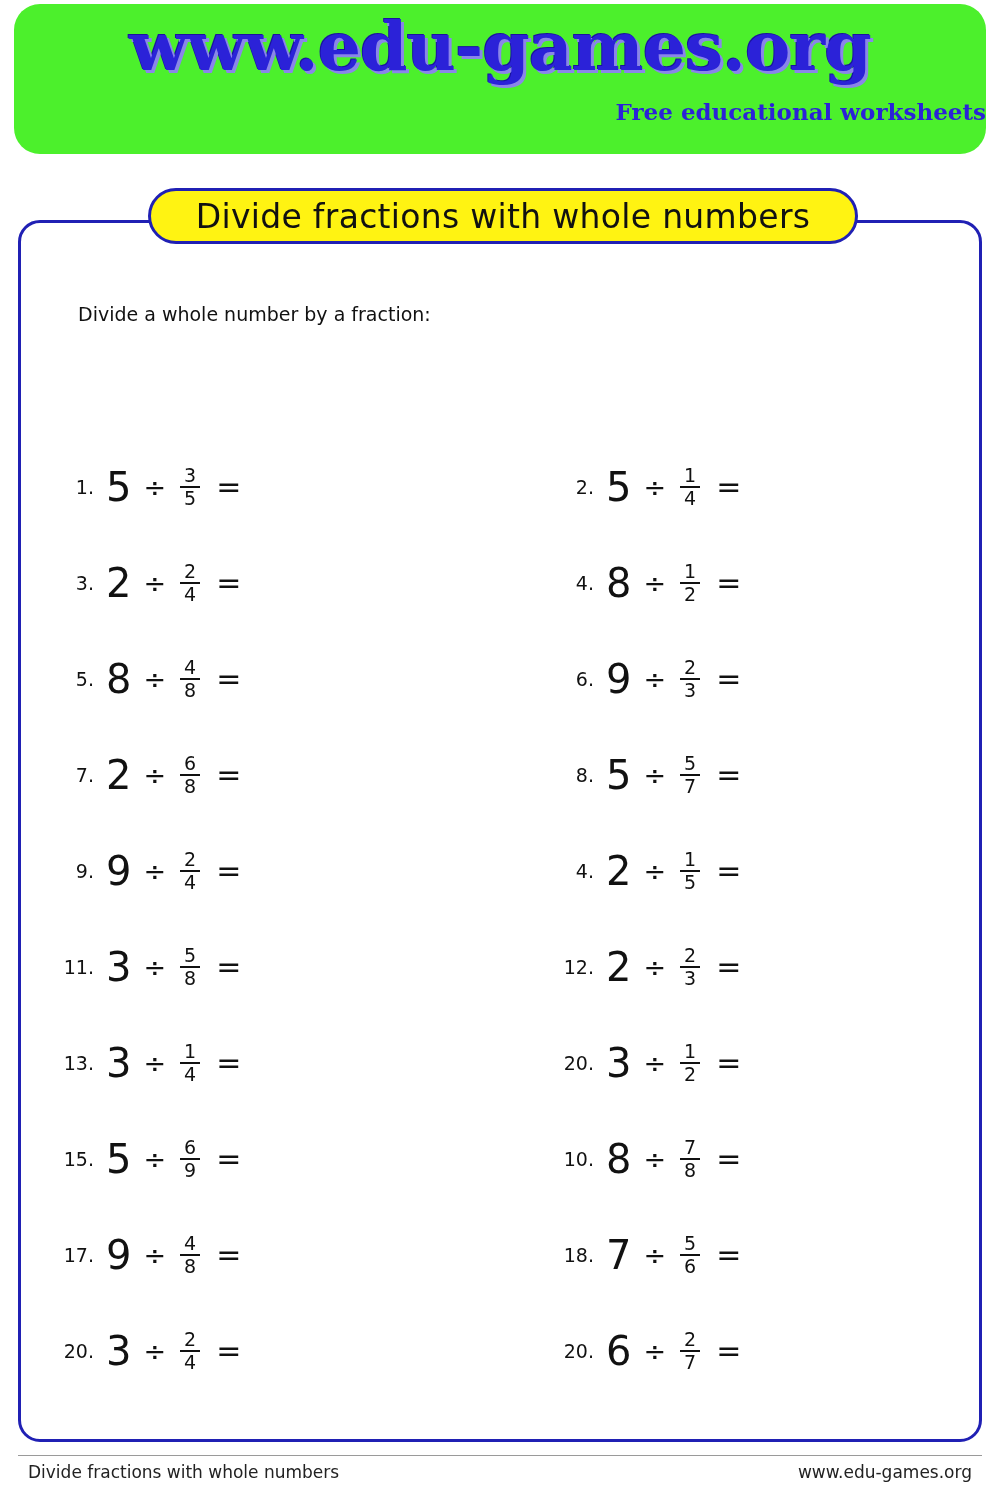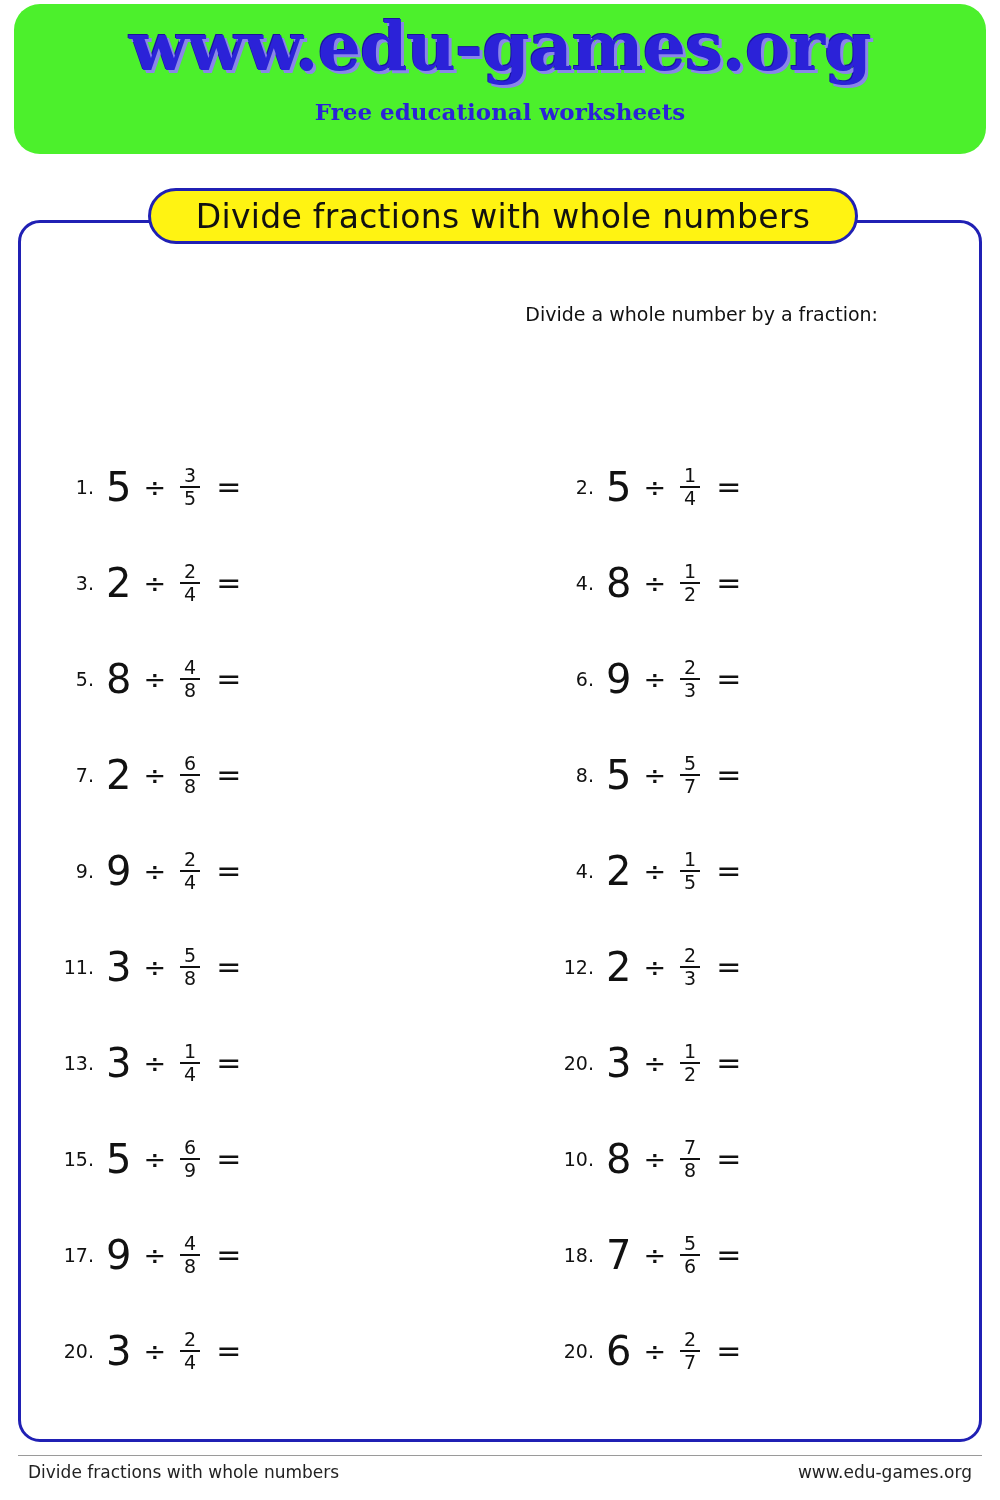--- a/index.html
+++ b/index.html
@@ -37,21 +37,21 @@
     font-size: 68px;
     letter-spacing: -1px;
     color: #2b22d8;
     text-shadow: 3px 3px 0 #8a86e8, -1px -1px 0 #1a139f;
   }
   .banner-sub {
     position: absolute;
     left: 0;
     top: 94px;
     width: 100%;
-    text-align: center;
+    text-align: right;
     font-family: "DejaVu Serif", serif;
     font-weight: bold;
     font-size: 23px;
     color: #2b22d8;
   }
 
   
   .sheet {
     position: absolute;
     left: 18px;
@@ -90,21 +90,21 @@
   .instructions {
     position: absolute;
     left: 78px;
     top: 300px;
     width: 800px;
     font-family: "DejaVu Sans", sans-serif;
     font-size: 19px;
     line-height: 1.48;
     color: #111111;
   }
-  .instructions p { margin: 0; text-align: right; }
+  .instructions p { margin: 0; }
 
   
   .problems {
     position: absolute;
     left: 60px;
     top: 458px;
     width: 880px;
     display: flex;
     flex-wrap: wrap;
   }

